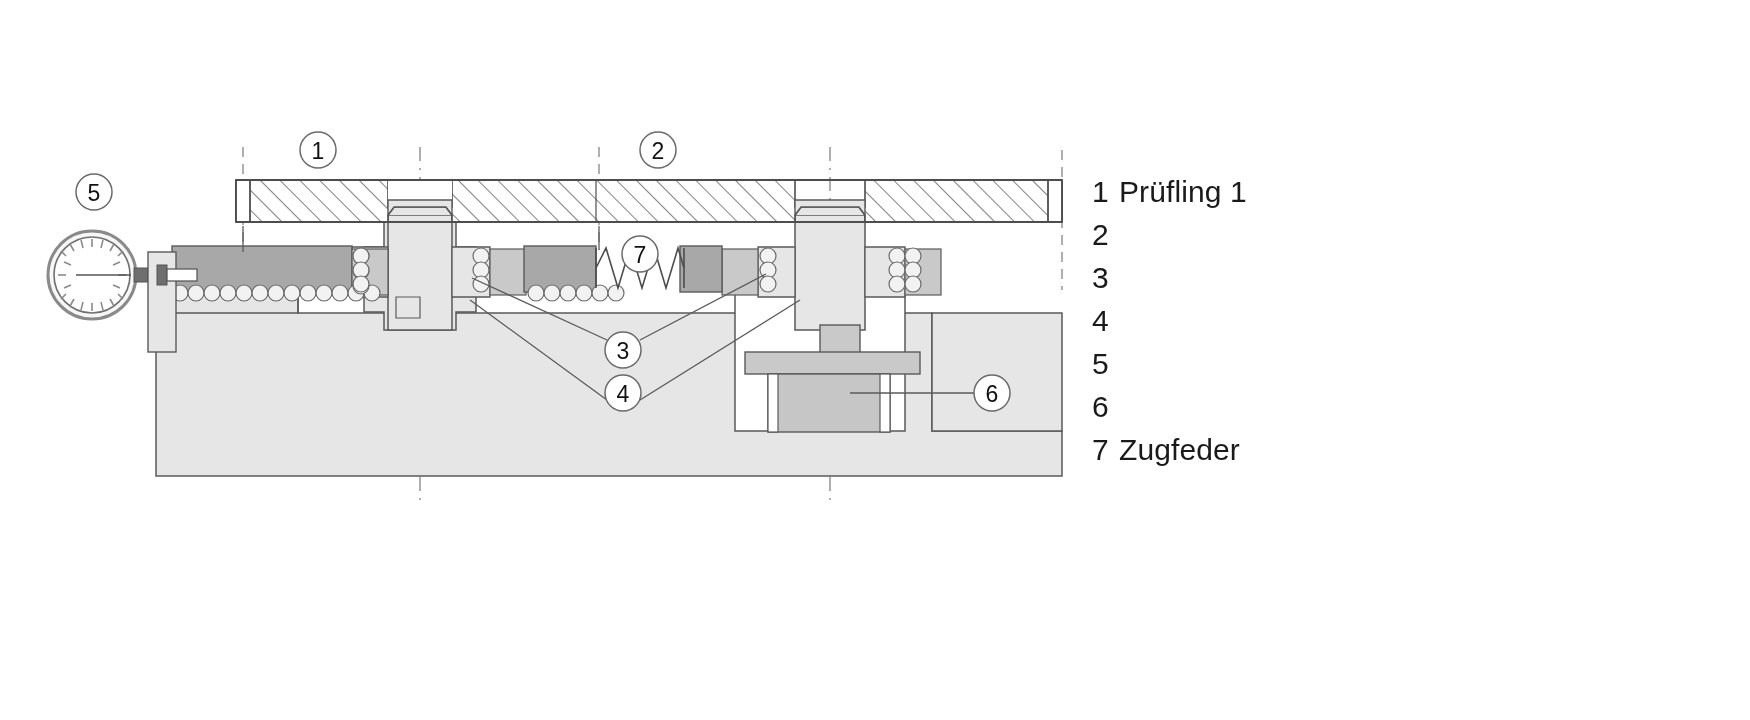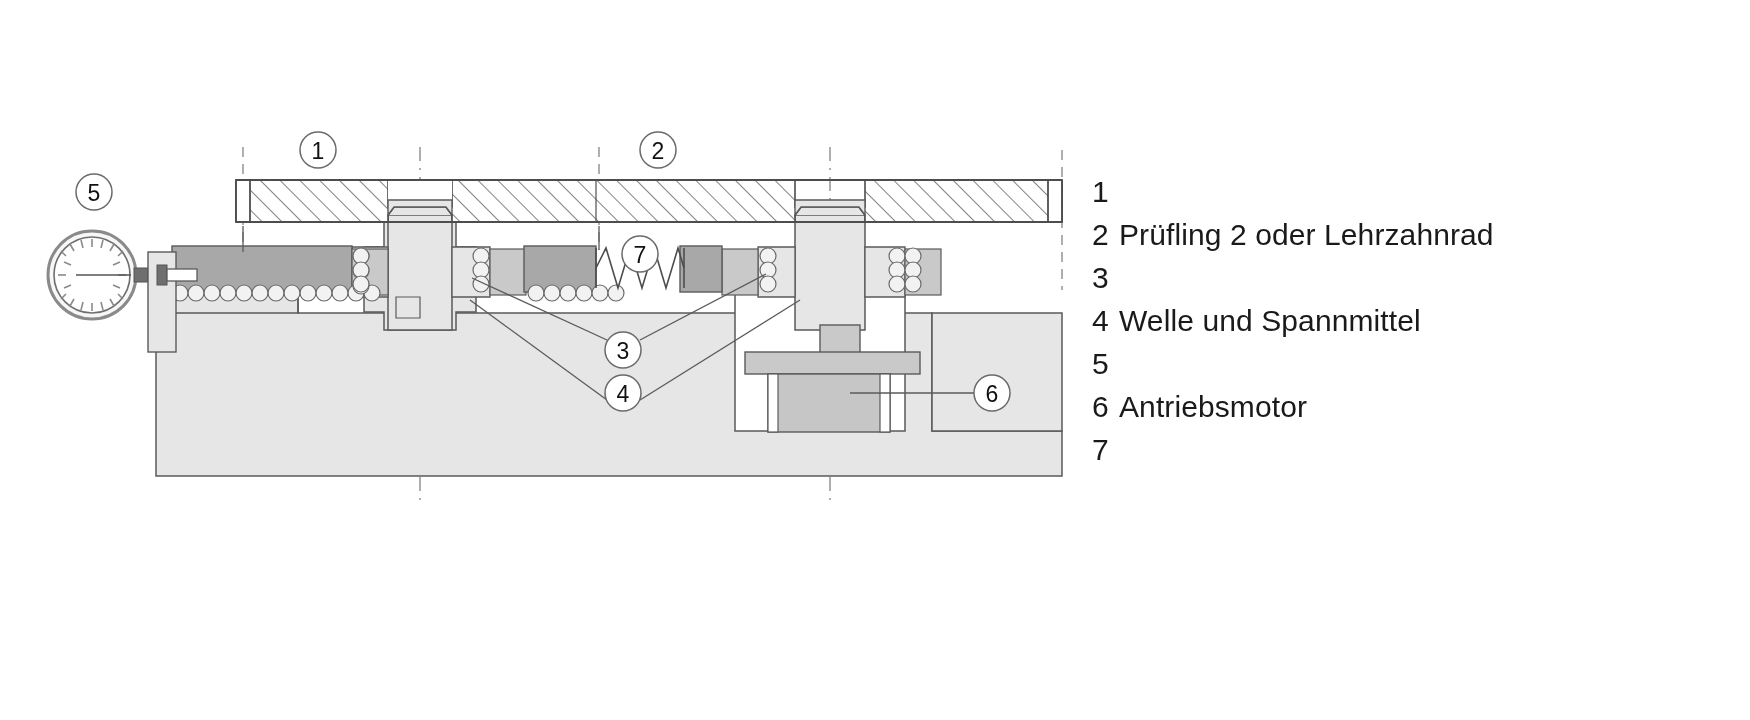--- a/index.html
+++ b/index.html
@@ -260,37 +260,36 @@
       <g>
         <circle cx="640" cy="254" r="18" fill="#ffffff" stroke="#6a6a6a" stroke-width="1.5"></circle>
         <text class="cal-text" x="640" y="255">7</text>
       </g>
     </g>
   </svg>
 
   <div class="legend">
     <div class="legend-row">
       <span class="legend-num">1</span>
+      <span class="legend-label">Prüfling 1</span>
     </div>
     <div class="legend-row">
       <span class="legend-num">2</span>
-      <span class="legend-label">Prüfling 2 oder Lehrzahnrad</span>
     </div>
     <div class="legend-row">
       <span class="legend-num">3</span>
     </div>
     <div class="legend-row">
       <span class="legend-num">4</span>
-      <span class="legend-label">Welle und Spannmittel</span>
     </div>
     <div class="legend-row">
       <span class="legend-num">5</span>
     </div>
     <div class="legend-row">
       <span class="legend-num">6</span>
-      <span class="legend-label">Antriebsmotor</span>
     </div>
     <div class="legend-row">
       <span class="legend-num">7</span>
+      <span class="legend-label">Zugfeder</span>
     </div>
   </div>
 
 </div>
 
 </body></html>

